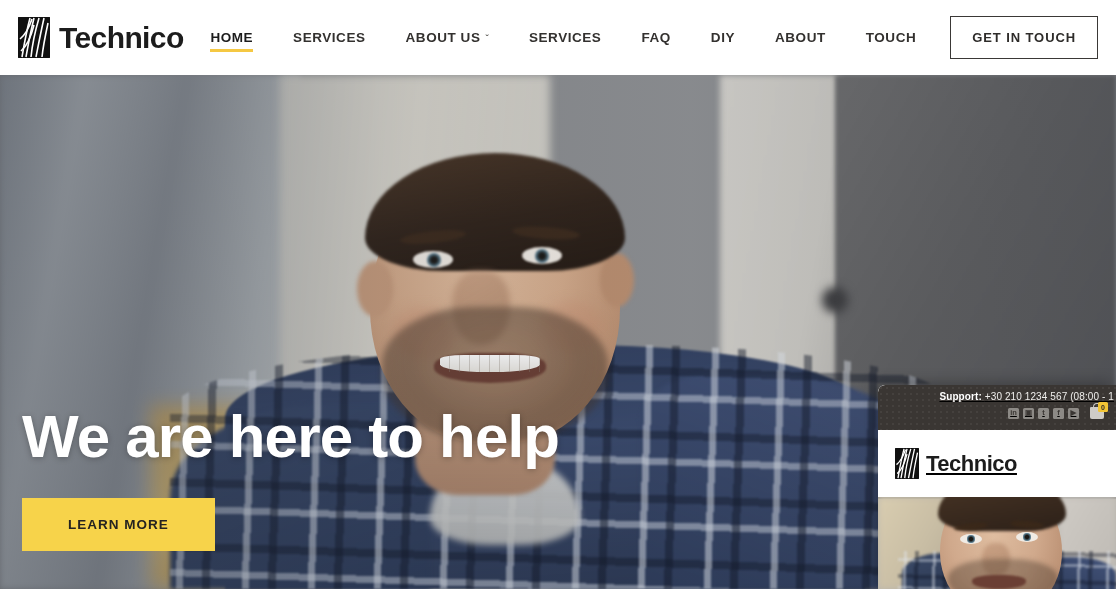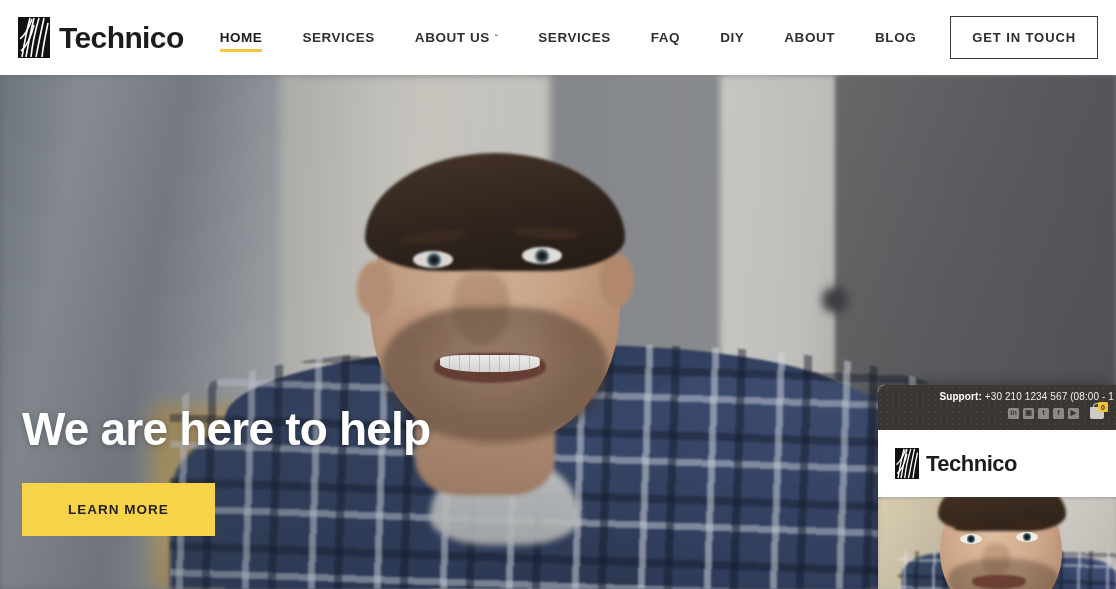--- a/index.html
+++ b/index.html
@@ -213,41 +213,42 @@
     background:rgba(196,132,104,.25); border-radius:50%; filter:blur(6px);
   }
   .hero-tint {
     position:absolute; inset:0;
     background:linear-gradient(90deg, rgba(38,44,56,.38) 0%, rgba(38,44,56,.12) 34%, rgba(38,44,56,.05) 62%, rgba(38,44,56,.22) 100%);
   }
 
   
   .hero-copy { position:absolute; left:22px; top:330px; width:560px; z-index:10; }
   .hero-title {
-    font-size:46px; font-weight:bold; color:#ffffff; letter-spacing:-0.8px;
+    font-size:60px; font-weight:bold; color:#ffffff; letter-spacing:-0.8px;
     line-height:1.05; text-shadow:0 1px 6px rgba(0,0,0,.28);
   }
   .hero-sub {
     margin-top:24px; font-size:17px; font-weight:bold; color:#eef0f2;
     line-height:1.6; max-width:500px; text-shadow:0 1px 5px rgba(0,0,0,.35);
   }
   .learn-btn {
     margin-top:30px; display:inline-block; background:#F7D34A; border:0;
     font-family:"Liberation Sans", sans-serif;
     font-size:13.5px; font-weight:bold; letter-spacing:1px; color:#252320;
     padding:19px 46px; cursor:pointer;
   }
 
   
   .preview-panel {
     position:absolute; left:878px; top:385px; width:238px; height:204px;
     z-index:50; overflow:hidden;
     border-top-left-radius:7px;
     box-shadow:-4px -3px 14px rgba(0,0,0,.26);
     background:#fff;
+    text-decoration:underline;
   }
   .preview-topbar {
     height:45px; width:100%;
     background:#3A3633; position:relative; overflow:hidden;
     display:flex; flex-direction:column; align-items:flex-end;
     padding:6px 8px 0 0;
     border-top-left-radius:7px;
   }
   .preview-topbar::before{
     content:''; position:absolute; inset:0;
@@ -401,21 +402,21 @@
       <div class="nav-item">
         <span>FAQ</span>
       </div>
       <div class="nav-item">
         <span>DIY</span>
       </div>
       <div class="nav-item">
         <span>ABOUT</span>
       </div>
       <div class="nav-item">
-        <span>BLOG</span>
+        <span>TOUCH</span>
       </div>
     </div>
 
     <button class="cta-btn">GET IN TOUCH</button>
   </div>
 
   <div class="hero">
     <div class="hero-photo">
       <div class="wall-left"></div>
       <div class="wall-mid"></div>

